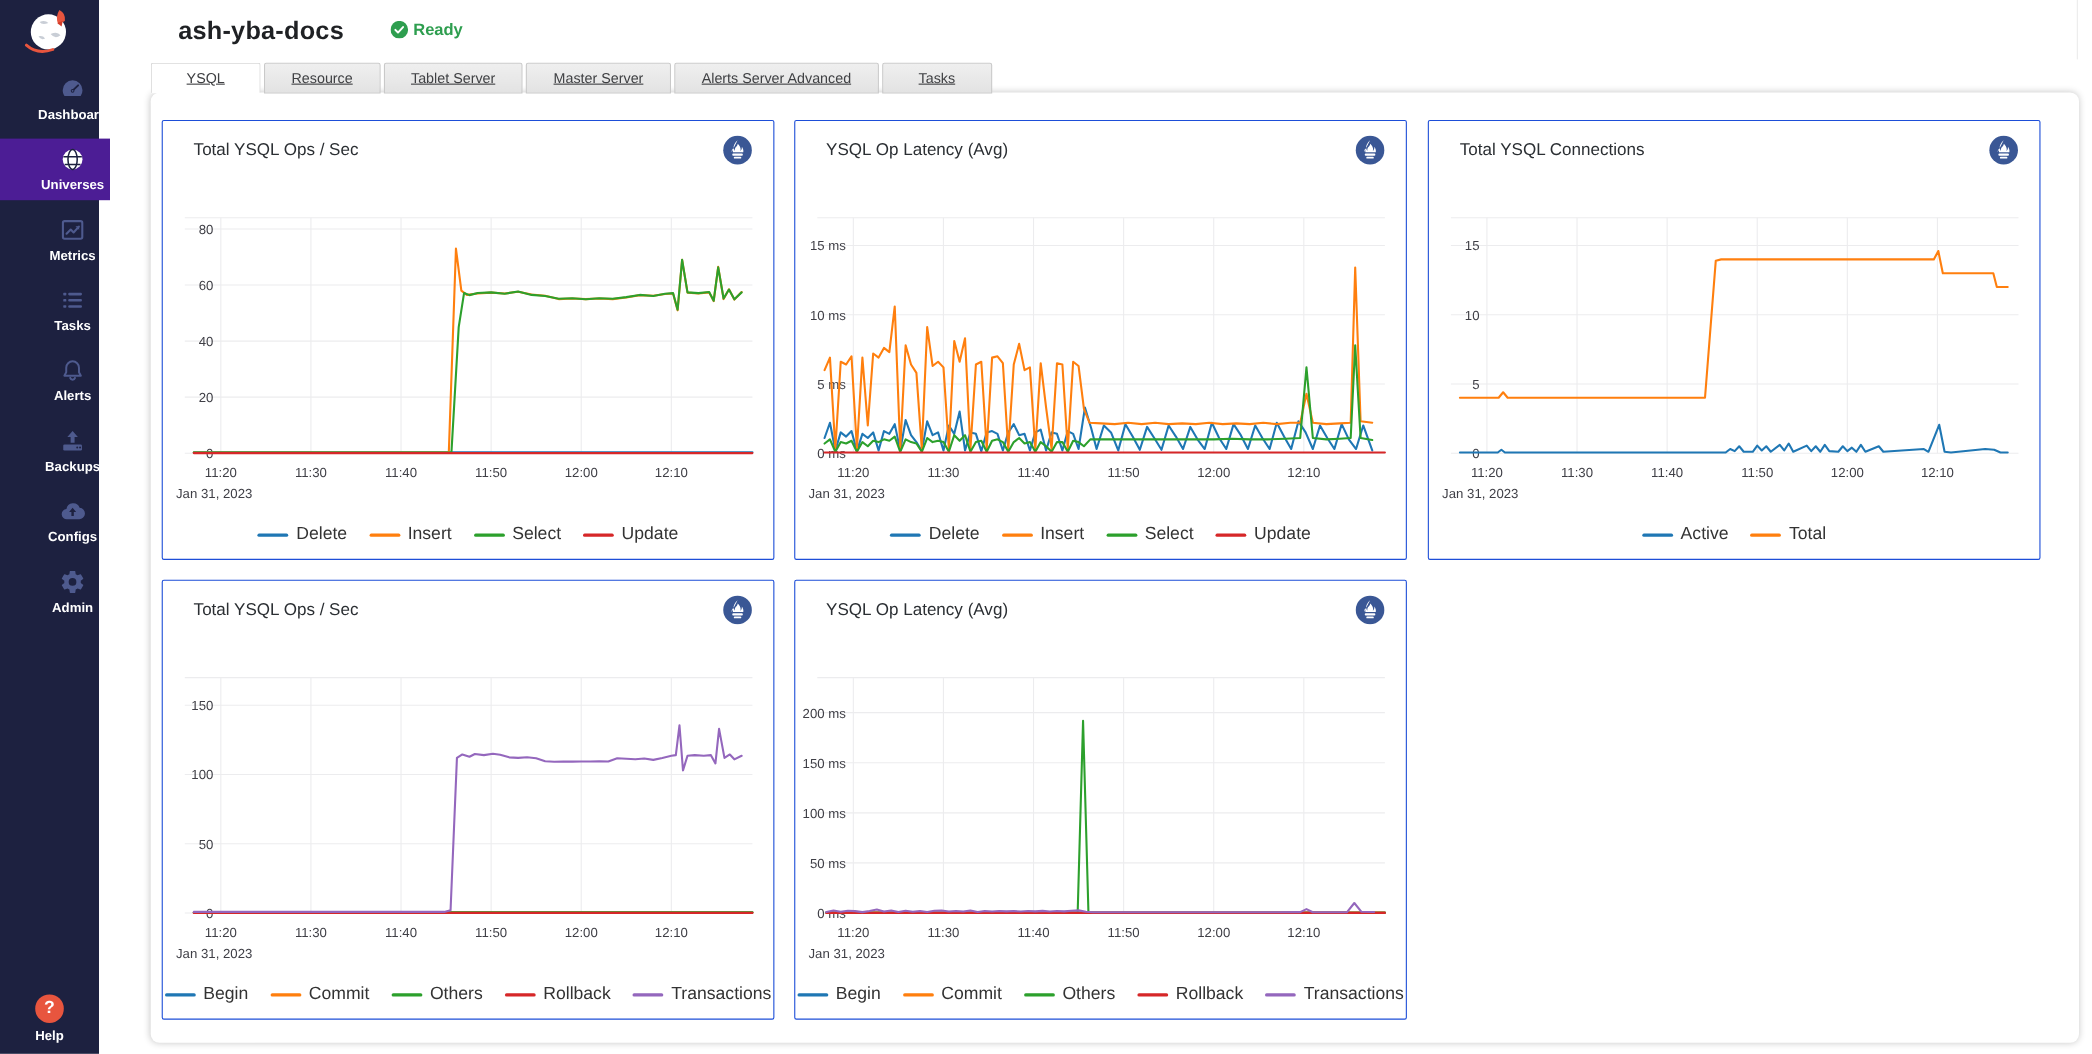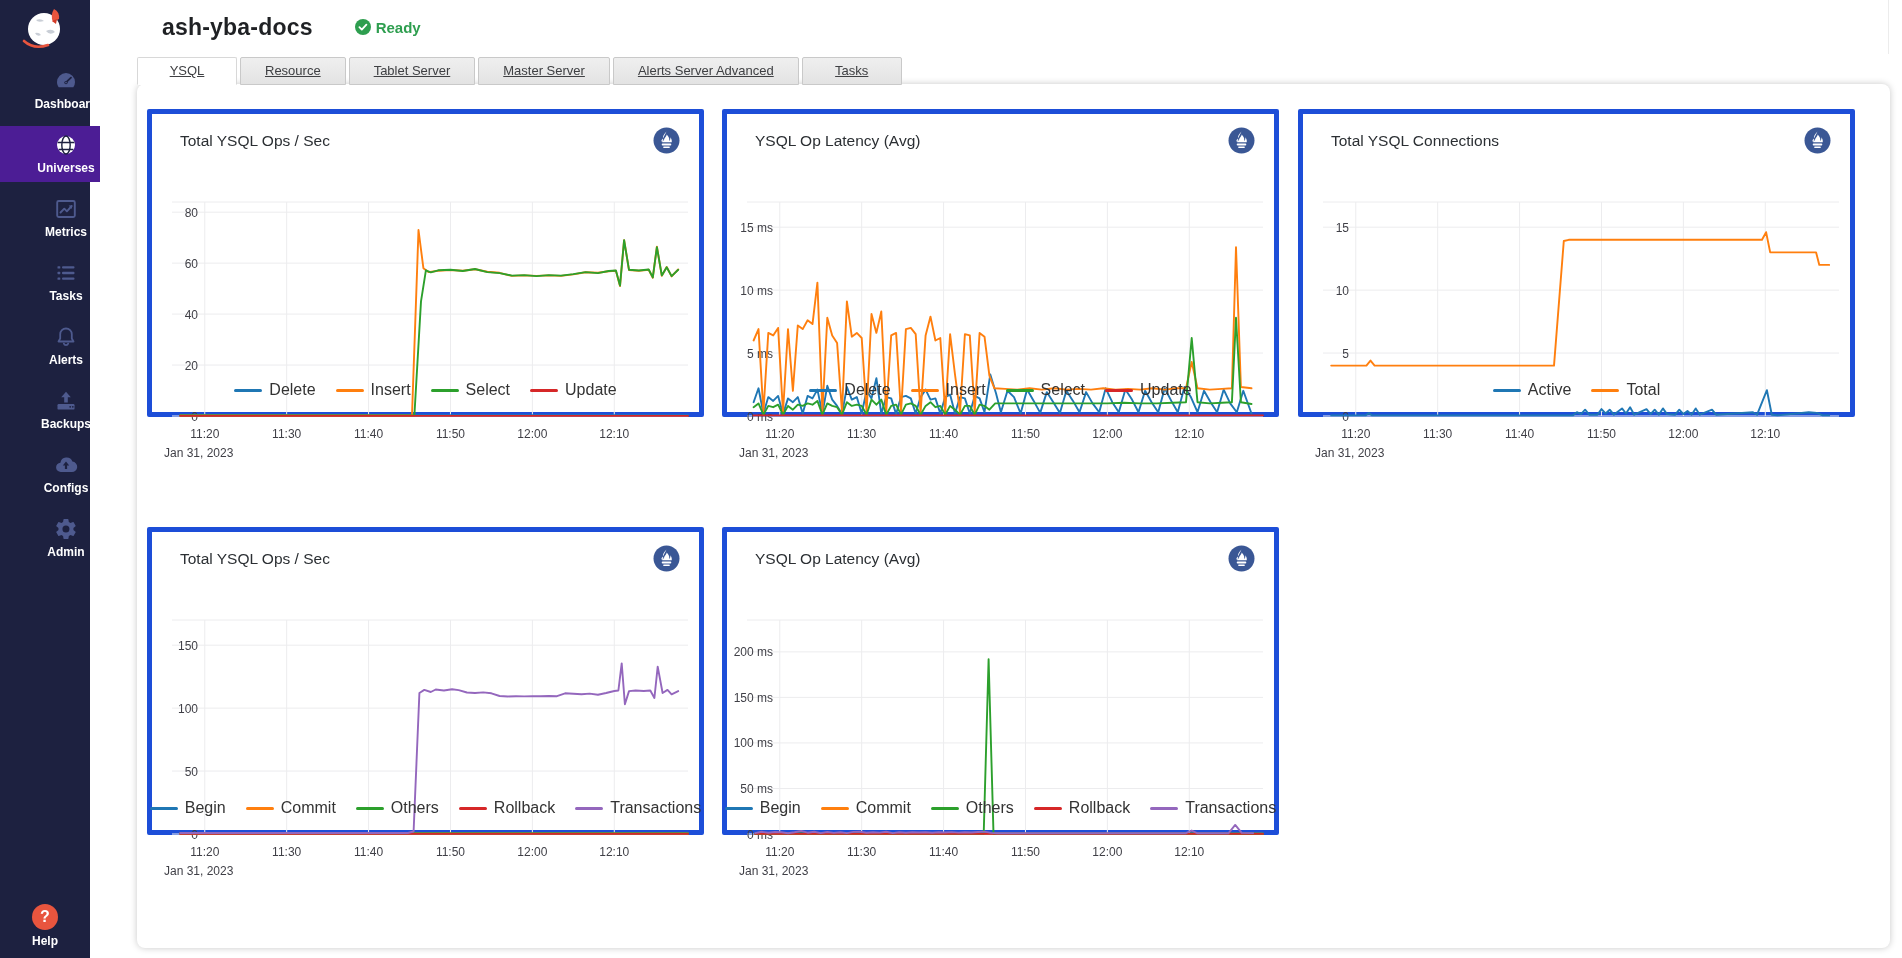--- a/index.html
+++ b/index.html
@@ -38,22 +38,22 @@
   .tab { height:28px; line-height:26px; padding:0 24px; min-width:100px; text-align:center;
     font-size:13px; color:#3f4043; background:linear-gradient(#efefef,#e3e3e3);
     border:1px solid #c9c9c9; border-radius:2px 2px 0 0; cursor:pointer;text-decoration:underline; }
   .tab.active { background:#ffffff; border-color:#d8d8d8; border-bottom:1px solid #ffffff;
     position:relative; z-index:22; }
 
   
   .pane { position:absolute; left:137px; top:84px; width:1753px; height:864px;
     background:#ffffff; border-radius:8px; box-shadow:0 0 7px rgba(0,0,0,.22); z-index:20; }
 
-  .card { position:absolute; width:557px; height:308px; background:#ffffff;
-    border:5px solid #1d4ed8; border-radius:2px; }
+  .card { position:absolute; width:557px; height:400px; background:#ffffff;
+    border:1px solid #1d4ed8; border-radius:2px; }
   .card-title { position:absolute; top:18px; left:28px; font-size:15.5px; color:#2b2f33; z-index:2; }
   .prom-btn { position:absolute; top:13px; right:19px; width:27px; height:27px; cursor:pointer; z-index:2; }
   .plot { position:absolute; left:0; top:0; }
   .plot text { font-size:12px; fill:#3f3f46; }
   .plot .date { fill:#3f3f46; }
   .legend { position:absolute; bottom:13px; left:0; width:100%; display:flex;
     justify-content:center; align-items:center; gap:20px; }
   .legend-item { display:flex; align-items:center; gap:7px; font-size:16px; color:#333; }
   .swatch { width:28px; height:3px; border-radius:2px; display:inline-block; }
 

